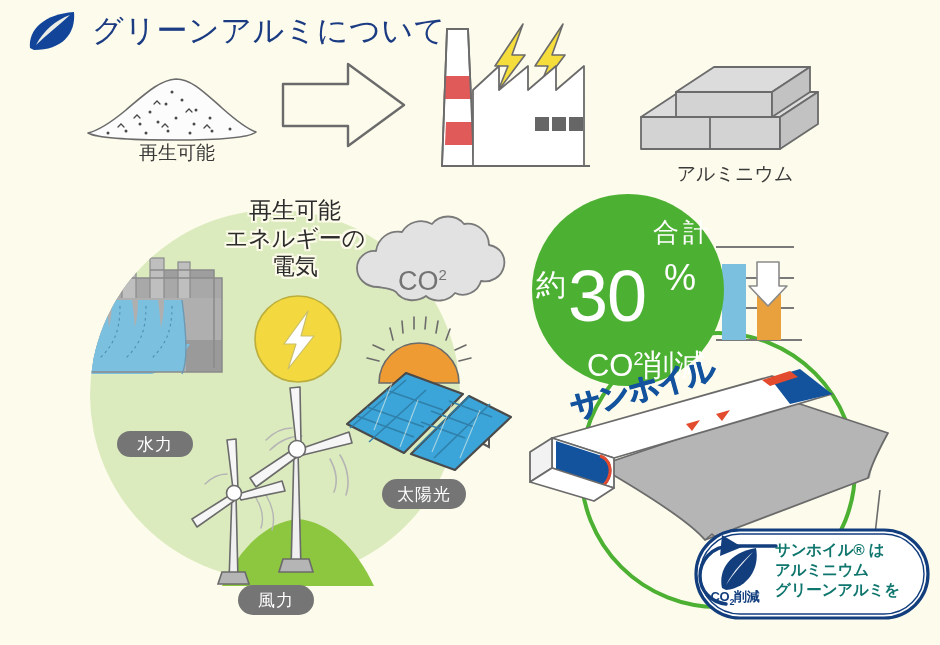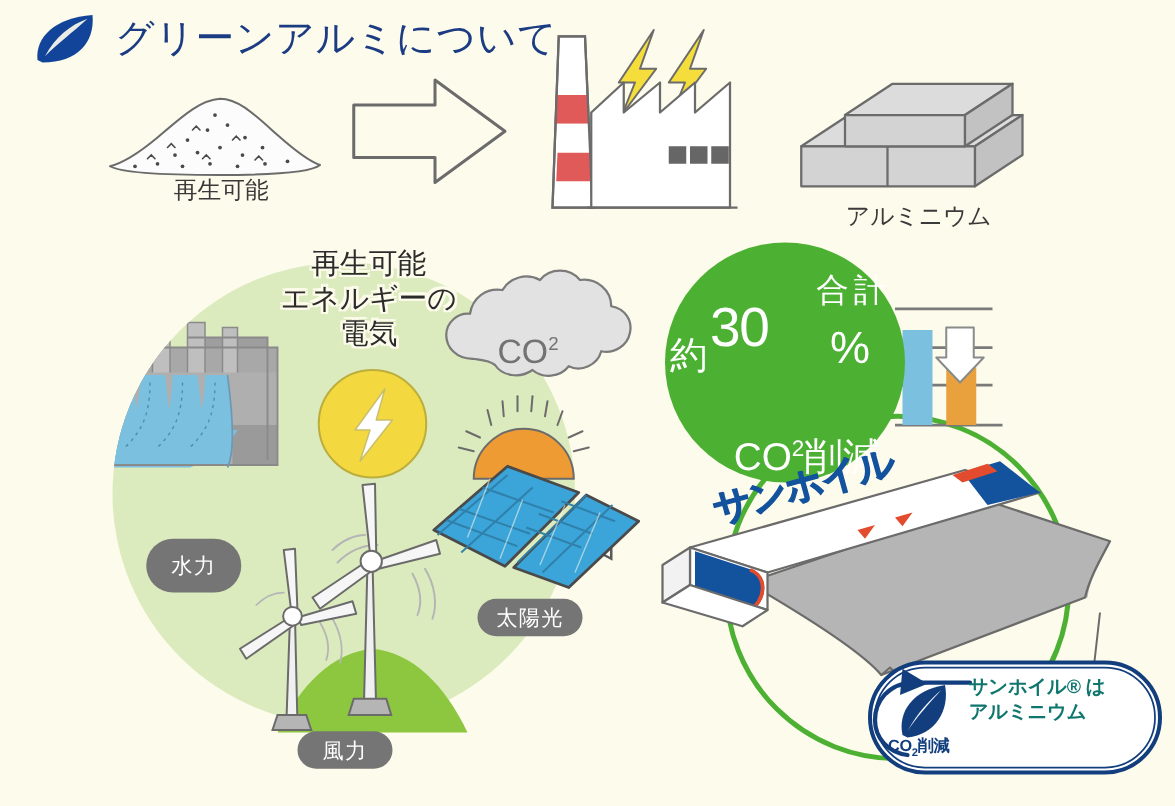--- a/index.html
+++ b/index.html
@@ -36,42 +36,42 @@
     text-shadow:
       -2px 0 0 #FDFBEB, 2px 0 0 #FDFBEB, 0 -2px 0 #FDFBEB, 0 2px 0 #FDFBEB,
       -2px -2px 0 #FDFBEB, 2px -2px 0 #FDFBEB, -2px 2px 0 #FDFBEB, 2px 2px 0 #FDFBEB;
   }
   .pill{
     position:absolute;background:#757575;color:#FFFFFF;
     border-radius:999px;font-size:17px;
     display:flex;align-items:center;justify-content:center;
     letter-spacing:1px;
   }
-  .pill-hydro{left:117px;top:431px;width:76px;height:43px;}
+  .pill-hydro{left:117px;top:431px;width:76px;height:26px;}
   .pill-solar{left:382px;top:479px;width:84px;height:30px;}
   .pill-wind{left:238px;top:585px;width:76px;height:30px;text-align:right;}
 
   .co2cloud-label{
     position:absolute;left:398px;top:266px;
     font-size:27px;color:#737373;letter-spacing:0px;
   }
   .co2cloud-label sup{font-size:15px;}
 
   
   .gc-total{
     left:543px;top:218px;width:170px;text-align:right;
     font-size:26px;color:#FFFFFF;letter-spacing:4px;
   }
   .gc-approx{
     left:536px;top:268px;
     font-size:30px;color:#FFFFFF;
   }
   .gc-num{
-    left:568px;top:238px;
-    font-size:44px;color:#FFFFFF;font-weight:400;letter-spacing:-1px;
+    left:568px;top:256px;
+    font-size:72px;color:#FFFFFF;font-weight:400;letter-spacing:-1px;
   }
   .gc-pct{
     left:664px;top:258px;
     font-size:36px;color:#FFFFFF;
   }
   .gc-reduce{
     left:541px;top:314px;width:176px;text-align:center;
     font-size:31px;color:#FFFFFF;letter-spacing:0px;
   }
   .gc-reduce sup{font-size:18px;}
@@ -402,15 +402,16 @@
 
   <div class="brandtext">サンホイル</div>
 
   <div class="badge-co2">
     <span>CO</span><sub>2</sub><span>削減</span>
   </div>
 
   <div class="badge-lines">
     <div>サンホイル® は</div>
     <div>アルミニウム</div>
+    <div>グリーンアルミを</div>
   </div>
 
 </div>
 
 </body></html>

